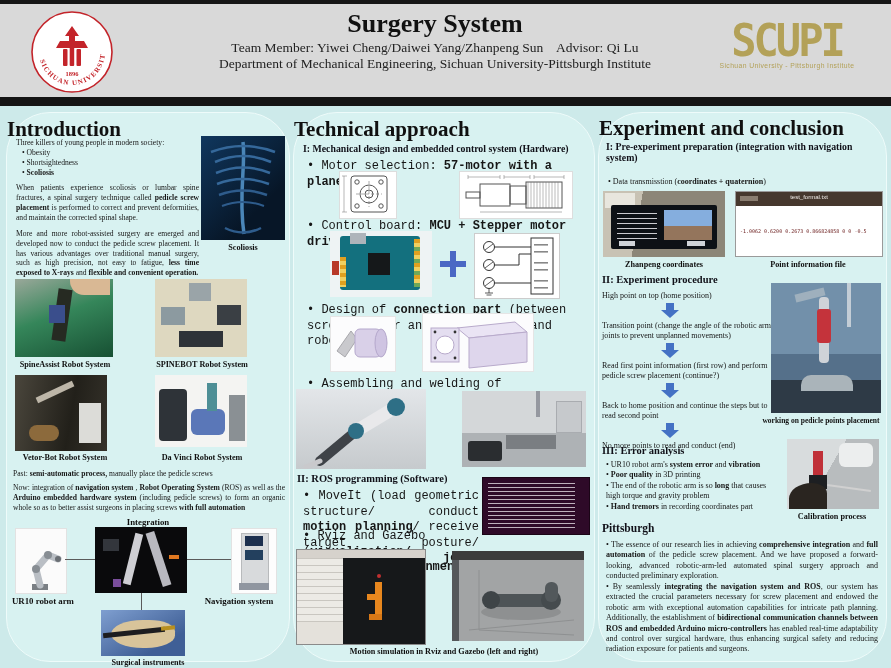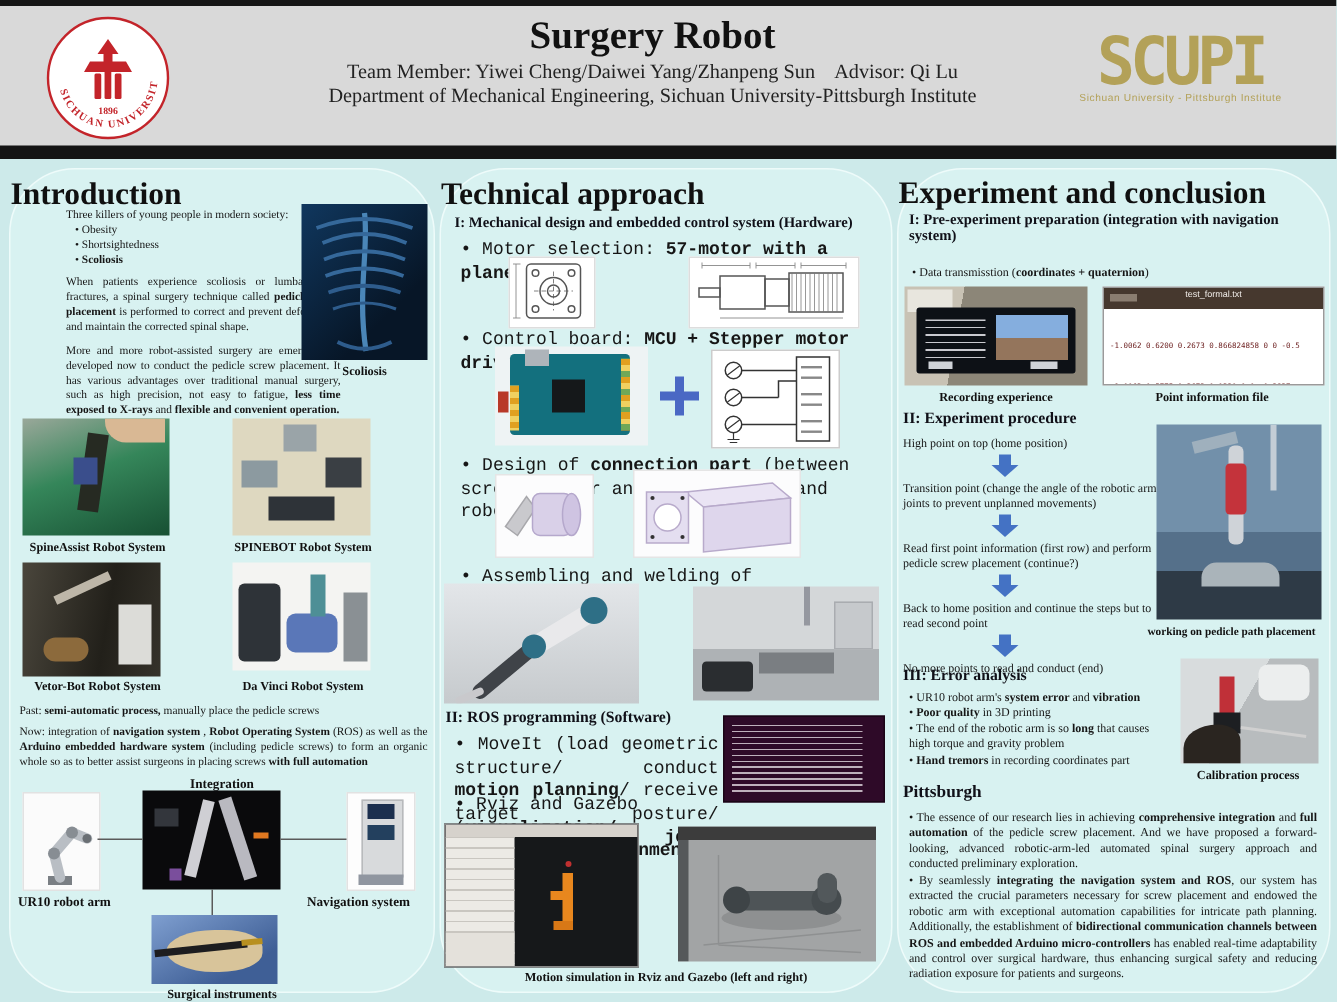--- a/index.html
+++ b/index.html
@@ -60,36 +60,36 @@
     <g fill="#c3242a">
       <path d="M42 16 l7 10 h-4 v5 h9 l4 7 h-32 l4 -7 h9 v-5 h-4 z"></path>
       <rect x="33" y="39" width="4.5" height="17" rx="1"></rect>
       <rect x="39.7" y="37" width="4.5" height="19" rx="1"></rect>
       <rect x="46.5" y="39" width="4.5" height="17" rx="1"></rect>
     </g>
     <text x="42" y="66" text-anchor="middle" font-size="6.5" font-weight="bold" fill="#c3242a">1896</text>
   </svg>
 
   <div class="abs" style="left:150px;top:5px;width:570px;">
-    <div class="ptitle">Surgery Robot</div>
+    <div class="ptitle">Surgery System</div>
     <div class="pteam" style="margin-top:2px">Team Member: Yiwei Cheng/Daiwei Yang/Zhanpeng Sun    Advisor: Qi Lu</div>
     <div class="pteam">Department of Mechanical Engineering, Sichuan University-Pittsburgh Institute</div>
   </div>
 
   <div class="abs" style="right:18px;top:16px;width:172px;text-align:center">
     <div class="scupi-text">SCUPI</div>
     <div class="scupi-cap">Sichuan University - Pittsburgh Institute</div>
   </div>
 </div>
 <div id="stripe" class="abs"></div>
 
 <div class="col" style="left:6px;width:282px;">
   <div class="coltitle abs" style="top:4px">Introduction</div>
 
-  <div class="abs t76" style="left:9px;top:25px;width:183px;margin-left:28px;">
+  <div class="abs t76" style="left:9px;top:25px;width:183px;">
     <div>Three killers of young people in modern society:</div>
     <div class="bl" style="padding-left:6px"><span>Obesity</span></div>
     <div class="bl" style="padding-left:6px"><span>Shortsightedness</span></div>
     <div class="bl" style="padding-left:6px"><span class="b">Scoliosis</span></div>
     <div style="margin-top:6px"><span>When patients experience scoliosis or lumbar spine fractures, a spinal surgery technique called </span><span class="b">pedicle screw placement</span><span> is performed to correct and prevent deformities, and maintain the corrected spinal shape.</span></div>
     <div style="margin-top:6px"><span>More and more robot-assisted surgery are emerged and developed now to conduct the pedicle screw placement. It has various advantages over traditional manual surgery, such as high precision, not easy to fatigue, </span><span class="b">less time exposed to X-rays</span><span> and </span><span class="b">flexible and convenient operation.</span></div>
   </div>
 
   <div class="ph" style="left:194px;top:23px;width:84px;height:104px;background:linear-gradient(135deg,#10375e,#071627 70%);">
     <svg width="84" height="104" viewBox="0 0 84 104">
@@ -317,42 +317,42 @@
       <div class="abs" style="left:4px;top:4px;width:18px;height:5px;background:#8a7d70"></div>
       <div class="abs" style="left:0;top:2px;width:100%;text-align:center;color:#f0ece8;font-size:6px;font-family:'Liberation Sans',sans-serif">test_formal.txt</div>
     </div>
     <div class="abs mono5" style="left:4px;top:17px;">
       <div>-1.0062 0.6200 0.2673 0.866824858 0 0 -0.5</div>
       <div>-1.0062 0.5775 0.2673 0.9239 0 0 -0.3827</div>
       
       
     </div>
   </div>
-  <div class="cap abs" style="left:0;top:147px;width:130px">Recording  experience</div>
+  <div class="cap abs" style="left:0;top:147px;width:130px">Zhanpeng  coordinates</div>
   <div class="cap abs" style="left:136px;top:147px;width:146px">Point information  file</div>
 
   <div class="sec abs" style="left:3px;top:161px;font-size:10.5px">II: Experiment procedure</div>
   <div class="abs t80" style="left:3px;top:178px;width:172px;text-align:left">High point on top (home position)</div>
   <div class="flow-arrow" style="left:62px;top:190px"></div>
   <div class="abs t80" style="left:3px;top:208px;width:172px;text-align:left">Transition point (change the angle of the robotic arm joints to prevent unplanned movements)</div>
   <div class="flow-arrow" style="left:62px;top:230px"></div>
   <div class="abs t80" style="left:3px;top:248px;width:172px;text-align:left">Read first point information (first row) and perform pedicle screw placement (continue?)</div>
   <div class="flow-arrow" style="left:62px;top:270px"></div>
   <div class="abs t80" style="left:3px;top:288px;width:172px;text-align:left">Back to home position and continue the steps but to read second point</div>
   <div class="flow-arrow" style="left:62px;top:310px"></div>
   <div class="abs t80" style="left:3px;top:328px;width:172px;text-align:left">No more points to read and conduct (end)</div>
 
   <div class="ph" style="left:172px;top:170px;width:110px;height:130px;background:linear-gradient(#7290aa 0 55%,#55708a 55% 75%,#2e3a46 75% 100%);">
     <div class="abs" style="left:24px;top:8px;width:30px;height:8px;background:#9fb0bd;transform:rotate(-14deg)"></div>
     <div class="abs" style="left:76px;top:0;width:4px;height:44px;background:#c3cdd6"></div>
     <div class="abs" style="left:48px;top:14px;width:10px;height:66px;background:#cfd3d8;border-radius:4px"></div>
     <div class="abs" style="left:46px;top:26px;width:14px;height:34px;background:#c4333b;border-radius:3px"></div>
     <div class="abs" style="left:30px;bottom:22px;width:52px;height:16px;background:#aab4ba;border-radius:10px 10px 0 0"></div>
   </div>
-  <div class="cap75 abs" style="left:158px;top:303px;width:128px">working on pedicle path placement</div>
+  <div class="cap75 abs" style="left:158px;top:303px;width:128px">working on pedicle points placement</div>
 
   <div class="sec abs" style="left:3px;top:332px;font-size:10.5px">III: Error analysis</div>
   <div class="abs" style="left:7px;top:347px;width:170px">
     <div class="t80 bl" style="text-align:left"><span>UR10 robot arm's </span><span class="b">system error</span><span> and </span><span class="b">vibration</span></div>
     <div class="t80 bl" style="text-align:left"><span class="b">Poor quality</span><span> in 3D printing</span></div>
     <div class="t80 bl" style="text-align:left"><span>The end of the robotic  arm is so </span><span class="b">long</span><span> that causes high torque and gravity  problem</span></div>
     <div class="t80 bl" style="text-align:left"><span class="b">Hand tremors</span><span> in recording  coordinates part</span></div>
   </div>
   <div class="ph" style="left:188px;top:326px;width:92px;height:70px;background:linear-gradient(120deg,#d8dcdd 0 45%,#b8bcbe 45% 100%);">
     <div class="abs" style="right:6px;top:4px;width:34px;height:24px;background:#eceeee;border-radius:6px"></div>

